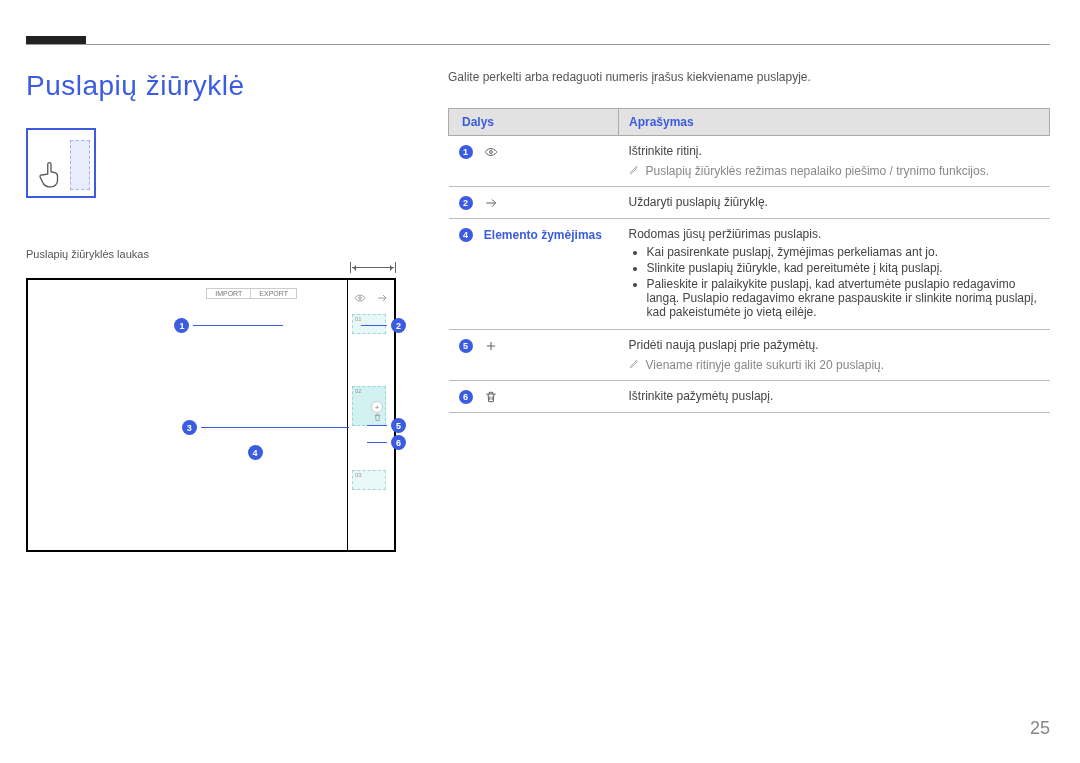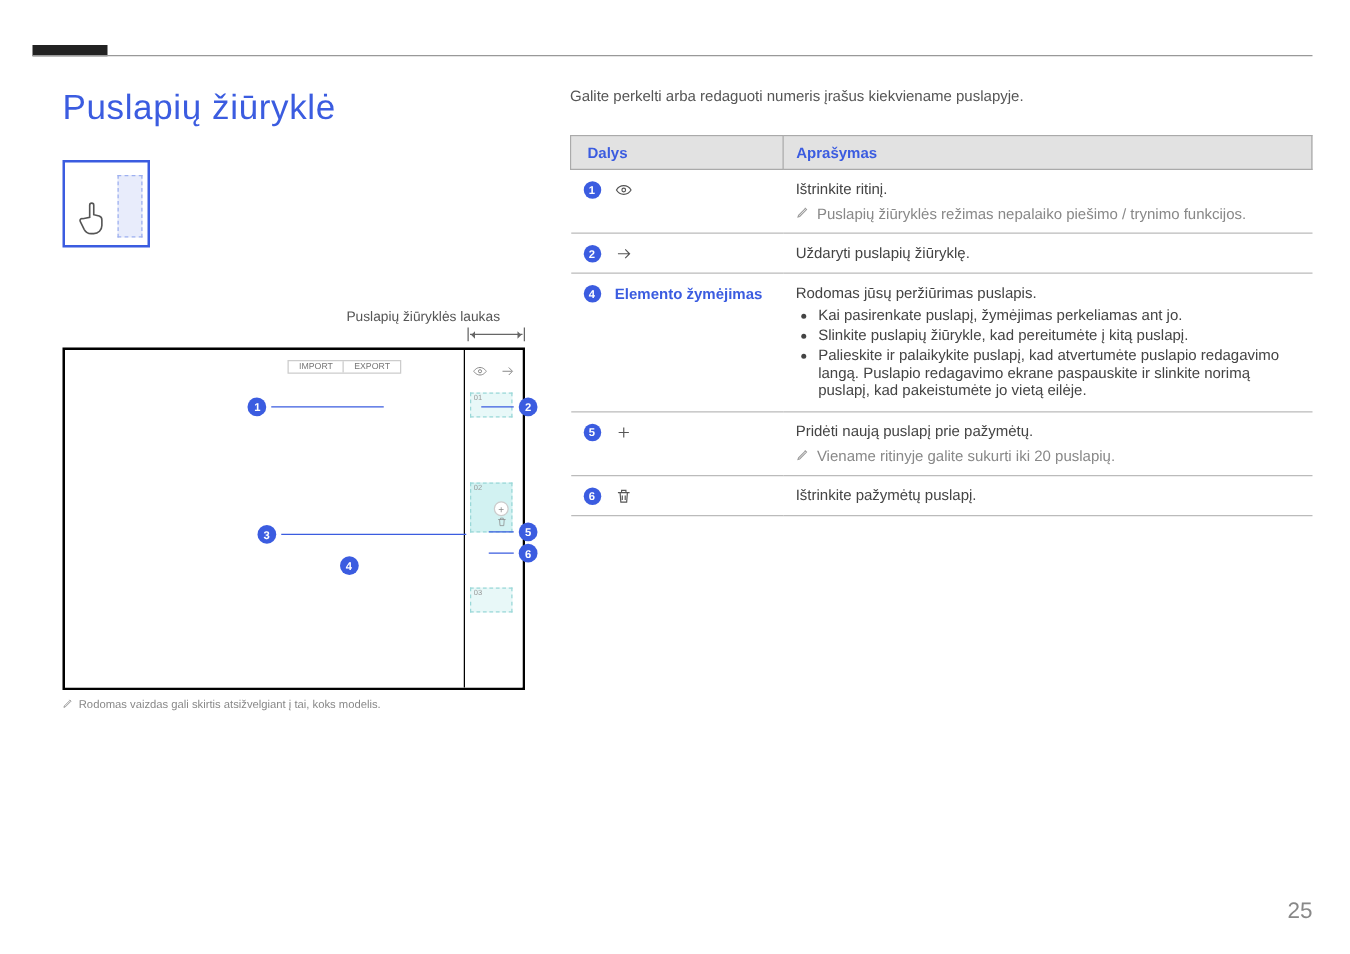--- a/index.html
+++ b/index.html
@@ -20,22 +20,21 @@
   }
   .top-rule {
     position: absolute;
     top: 44px; left: 26px; right: 30px;
     border-top: 1px solid #999;
   }
   .page {
     position: absolute;
     top: 70px; left: 26px; right: 30px; bottom: 0;
     display: flex;
-    gap: 36px;
-    margin-left: 24px;
+    gap: 52px;
   }
   .col-left { width: 370px; flex: none; }
   .col-right { flex: 1; }
   h1.page-title {
     color: #3b5ce0;
     font-size: 28px;
     font-weight: 400;
     letter-spacing: 0.5px;
     margin-bottom: 26px;
   }
@@ -56,21 +55,21 @@
     position: absolute; left: 10px; bottom: 4px;
     width: 26px; height: 34px;
   }
   .gesture-box svg { width:100%; height:100%; }
 
   .caption {
     font-size: 11px;
     color: #555;
     margin: 6px 0 2px;
   }
-  .caption.under { text-align: right; padding-right: 20px; margin-bottom: 2px; }
+  .caption.under { padding-right: 20px; margin-bottom: 2px; }
   .caption-arrows {
     position: relative;
     height: 14px;
     margin-bottom: 2px;
   }
   .caption-arrows .arrow-span {
     position: absolute;
     left: 324px;
     width: 46px;
     top: 0;
@@ -336,27 +335,20 @@
       <div class="callout co-5">
           <span class="num">5</span>
           <span class="line"></span>
         </div>
       <div class="callout co-6">
           <span class="num">6</span>
           <span class="line"></span>
         </div>
     </div>
 
-    <div class="footnote">
-      <span class="pen-icon">
-        <svg viewBox="0 0 24 24" fill="none" stroke="#888" stroke-width="1.8">
-            <path d="M3 21l3-1 12-12-2-2L4 18l-1 3zM15 5l2 2"></path>
-          </svg>
-      </span><span>Rodomas vaizdas gali skirtis atsižvelgiant į tai, koks modelis.</span>
-    </div>
   </div>
 
   <div class="col-right">
     <div class="intro-text">Galite perkelti arba redaguoti numeris įrašus kiekviename puslapyje.</div>
 
     <table class="parts">
       <thead>
         <tr>
           <th>Dalys</th>
           <th>Aprašymas</th>

